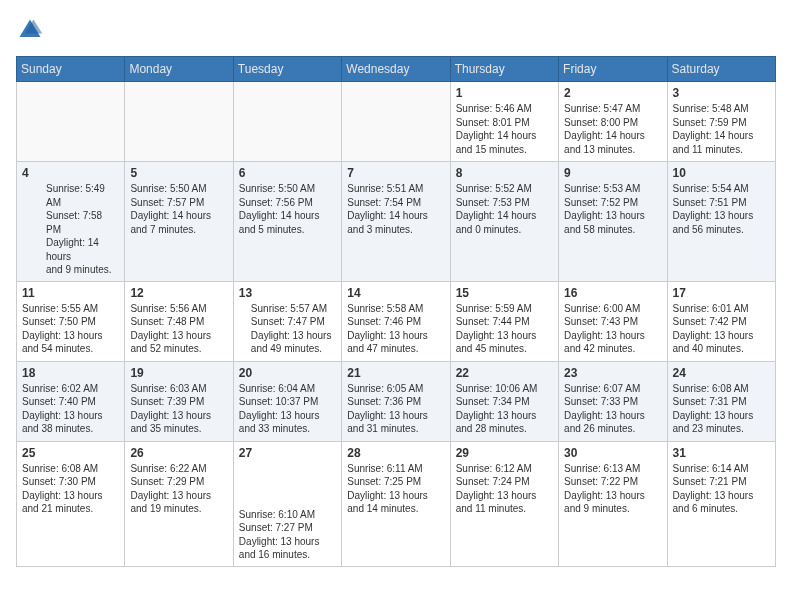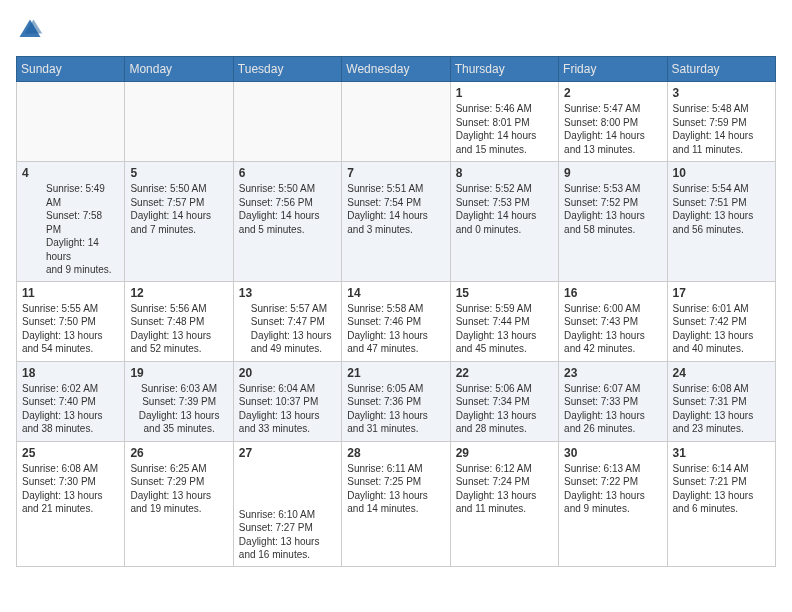--- a/index.html
+++ b/index.html
@@ -261,42 +261,42 @@
       <tr>
         <td>
           <span class="day-number">18</span>
           <div class="day-detail" style="white-space: pre-line;">Sunrise: 6:02 AM
 Sunset: 7:40 PM
 Daylight: 13 hours
 and 38 minutes.</div>
         </td>
         <td>
           <span class="day-number">19</span>
-          <div class="day-detail" style="white-space: pre-line; text-align: center;">Sunrise: 6:03 AM
+          <div class="day-detail" style="white-space: pre-line;">Sunrise: 6:03 AM
 Sunset: 7:39 PM
 Daylight: 13 hours
 and 35 minutes.</div>
         </td>
         <td>
           <span class="day-number">20</span>
           <div class="day-detail" style="white-space: pre-line;">Sunrise: 6:04 AM
 Sunset: 10:37 PM
 Daylight: 13 hours
 and 33 minutes.</div>
         </td>
         <td>
           <span class="day-number">21</span>
           <div class="day-detail" style="white-space: pre-line;">Sunrise: 6:05 AM
 Sunset: 7:36 PM
 Daylight: 13 hours
 and 31 minutes.</div>
         </td>
         <td>
           <span class="day-number">22</span>
-          <div class="day-detail" style="white-space: pre-line;">Sunrise: 5:06 AM
+          <div class="day-detail" style="white-space: pre-line;">Sunrise: 10:06 AM
 Sunset: 7:34 PM
 Daylight: 13 hours
 and 28 minutes.</div>
         </td>
         <td>
           <span class="day-number">23</span>
           <div class="day-detail" style="white-space: pre-line;">Sunrise: 6:07 AM
 Sunset: 7:33 PM
 Daylight: 13 hours
 and 26 minutes.</div>
@@ -312,21 +312,21 @@
       <tr>
         <td>
           <span class="day-number">25</span>
           <div class="day-detail" style="white-space: pre-line;">Sunrise: 6:08 AM
 Sunset: 7:30 PM
 Daylight: 13 hours
 and 21 minutes.</div>
         </td>
         <td>
           <span class="day-number">26</span>
-          <div class="day-detail" style="white-space: pre-line;">Sunrise: 6:25 AM
+          <div class="day-detail" style="white-space: pre-line;">Sunrise: 6:22 AM
 Sunset: 7:29 PM
 Daylight: 13 hours
 and 19 minutes.</div>
         </td>
         <td>
           <span class="day-number">27</span>
           <div class="day-detail" style="white-space: pre-line; margin-top: 48px;">Sunrise: 6:10 AM
 Sunset: 7:27 PM
 Daylight: 13 hours
 and 16 minutes.</div>

